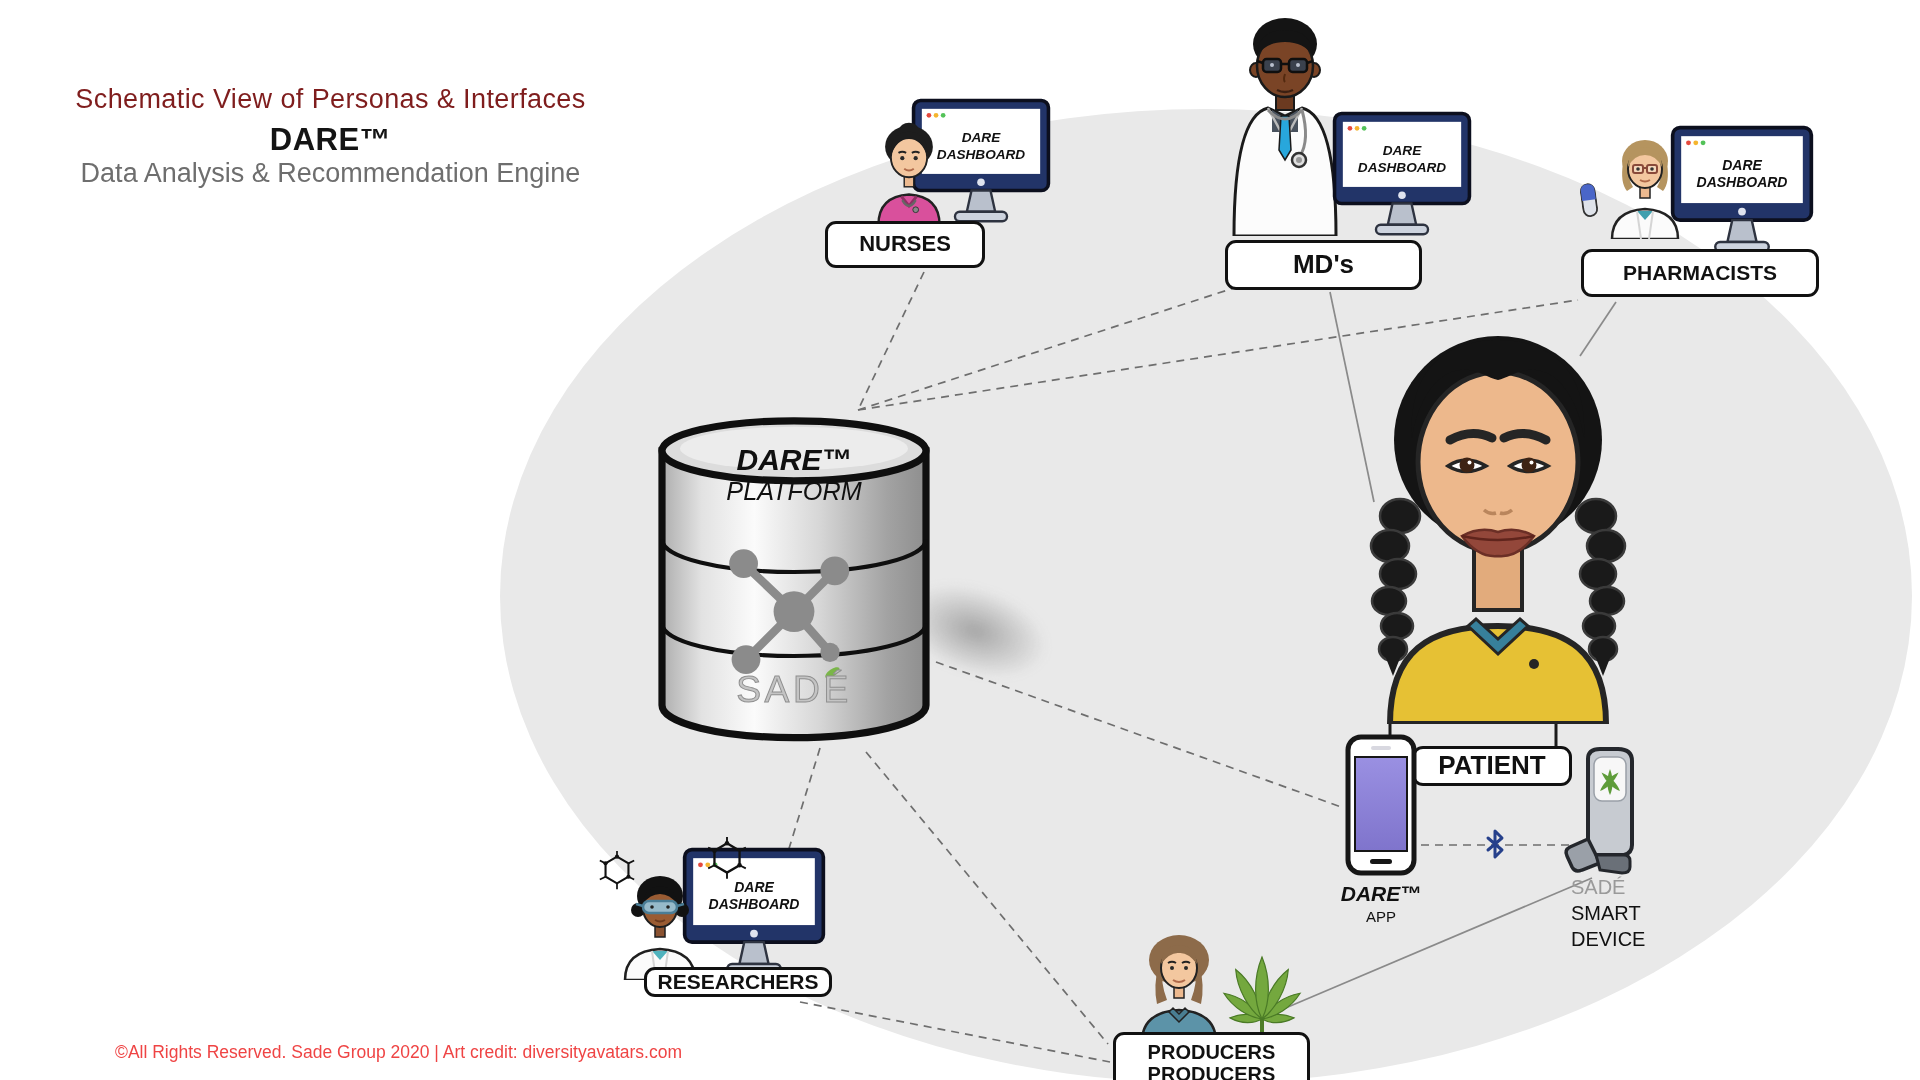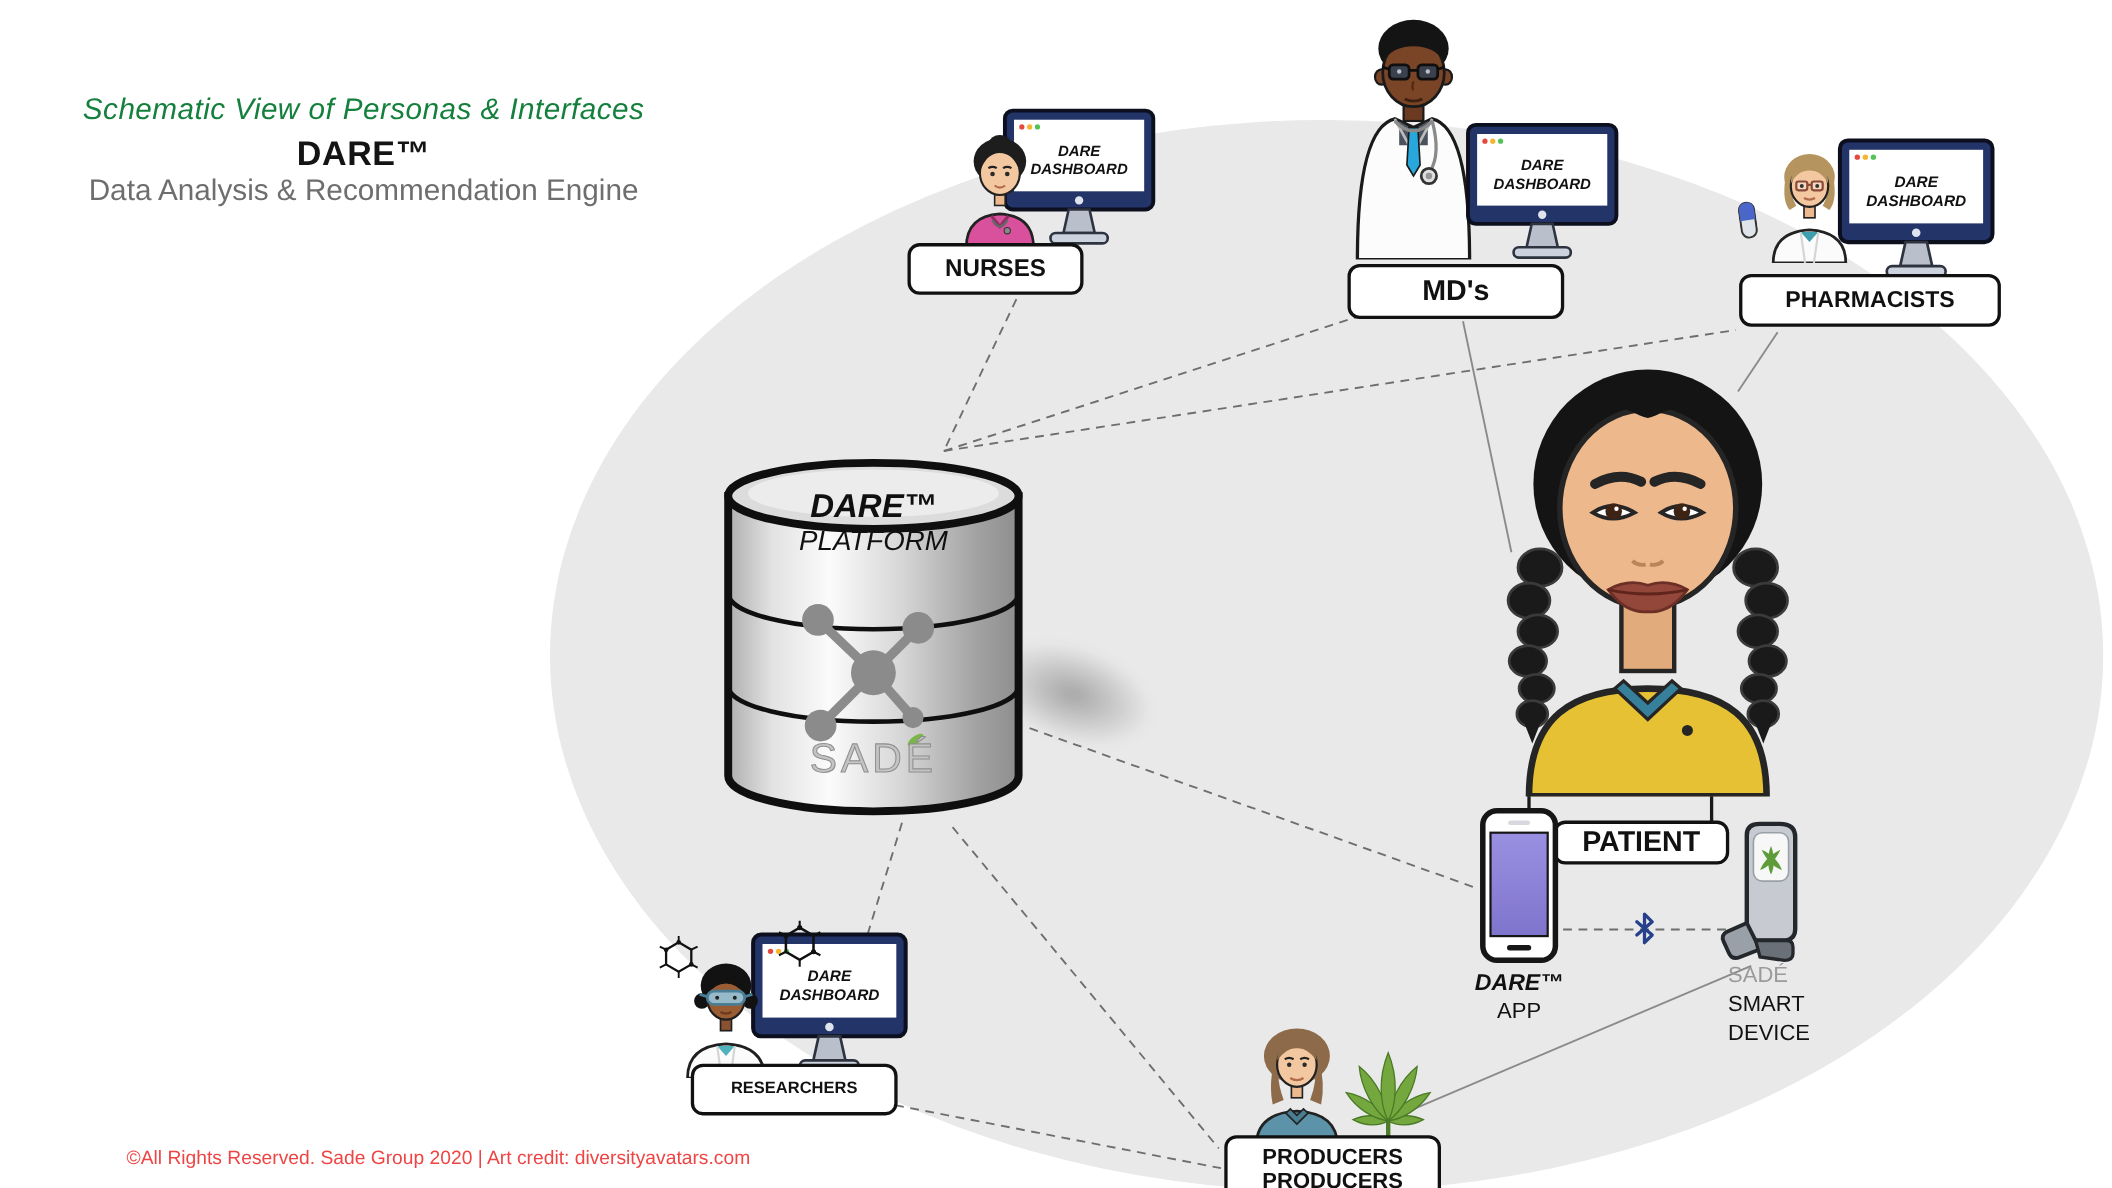--- a/index.html
+++ b/index.html
@@ -12,32 +12,32 @@
     filter:blur(5px);transform:rotate(18deg);z-index:1}
   #connectors{left:0;top:0;z-index:2}
   .dash-line{stroke:#6e6e6e;stroke-width:1.7;stroke-dasharray:8 6;fill:none}
   .solid-line{stroke:#8a8a8a;stroke-width:1.7;fill:none}
   .conn-heavy{stroke:#1a1a1a;stroke-width:3;fill:none}
   .z3{z-index:3}.z4{z-index:4}.z5{z-index:5}
   .label-box{position:absolute;background:#fff;border:3px solid #111;border-radius:11px;
     display:flex;flex-direction:column;align-items:center;justify-content:center;
     font-weight:bold;color:#111;z-index:6;line-height:1.12;text-align:center}
   .title-block{left:58px;top:84px;width:545px;text-align:center;z-index:6}
-  .t1{font-style:italic;font-size:27px;color:#15803d;letter-spacing:.4px}
+  .t1{font-size:27px;color:#7f1d1d;letter-spacing:.4px}
   .t2{font-size:31px;font-weight:bold;color:#141414;margin-top:7px;letter-spacing:.5px}
   .t3{font-size:27px;color:#6e6e6e;margin-top:0}
   .copyright{left:115px;top:1042px;font-size:17.5px;color:#ef4444;z-index:6}
   svg text{font-family:"Liberation Sans",sans-serif}
   .dash-text{font-style:italic;font-weight:600;font-size:11.5px;fill:#111;text-anchor:middle}
   .cyl-title{font-style:italic;font-weight:bold;font-size:25px;fill:#101010;text-anchor:middle}
   .cyl-sub{font-style:italic;font-size:21px;fill:#101010;text-anchor:middle}
   .cyl-brand{font-size:31px;fill:#c4c4c4;stroke:#8f8f8f;stroke-width:.8;text-anchor:middle;letter-spacing:3px}
   .app-label{left:1330px;top:882px;width:102px;text-align:center;z-index:6;color:#111}
   .app-label .l1{font-weight:bold;font-style:italic;font-size:21px}
-  .app-label .l2{font-size:20px;margin-top:2px}
+  .app-label .l2{font-size:15px;margin-top:2px}
   .device-label{left:1571px;top:874px;z-index:6;line-height:26px;font-size:20px;color:#111}
   .device-label .l1{color:#9a9a9a}
   .patient-box{left:1412px;top:746px;width:160px;height:40px;font-size:26px;z-index:4}
 </style>
 </head>
 <body>
 
 <div id="canvas">
 
   <div class="abs ellipse-bg"></div>
@@ -338,21 +338,21 @@
       <rect x="27" y="31" width="34" height="12" rx="6" fill="rgba(150,210,240,.8)" stroke="#4a7d96" stroke-width="2.5"></rect>
       <path d="M27,36 L20,34 M61,36 L68,34" stroke="#4a7d96" stroke-width="2.5"></path>
       <circle cx="36" cy="37" r="1.8" fill="#222"></circle>
       <circle cx="52" cy="37" r="1.8" fill="#222"></circle>
       <path d="M39,50 Q44,53 49,50" stroke="#6b3a1e" stroke-width="2" fill="none"></path>
       <path d="M9,110 Q9,81 44,79 Q79,81 79,110 Z" fill="#fbfbfb" stroke="#1f1f1f" stroke-width="2.5"></path>
       <path d="M36,81 L44,90 L52,81 Z" fill="#4fb3be"></path>
       <path d="M36,81 L40,110 M52,81 L48,110" stroke="#d5d5d5" stroke-width="2"></path>
     </svg>
   </div>
-  <div class="label-box" style="left:628px;top:967px;width:188px;height:47px;font-size:15px">
+  <div class="label-box" style="left:644px;top:967px;width:188px;height:30px;font-size:21px">
     <span>RESEARCHERS</span>
   </div>
 
   <div class="abs z4" style="left:1126px;top:926px;width:106px">
     <svg viewBox="0 0 106 116" width="106">
       <ellipse cx="53" cy="34" rx="30" ry="25" fill="#8d6b4a"></ellipse>
       <path d="M33,36 Q27,60 31,78 L41,74 Q34,56 37,40 Z" fill="#8d6b4a"></path>
       <path d="M73,36 Q79,60 75,78 L65,74 Q72,56 69,40 Z" fill="#8d6b4a"></path>
       <rect x="48" y="58" width="10" height="14" fill="#ecb98f" stroke="#222" stroke-width="1.5"></rect>
       <ellipse cx="53" cy="42" rx="18" ry="20" fill="#f3c79f" stroke="#222" stroke-width="2"></ellipse>

